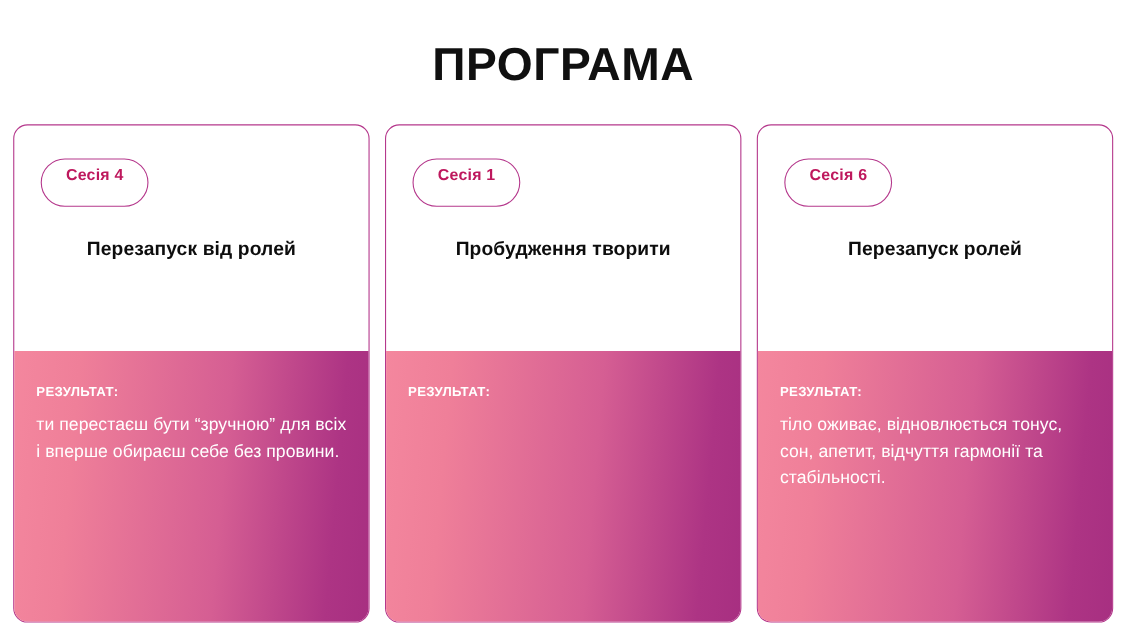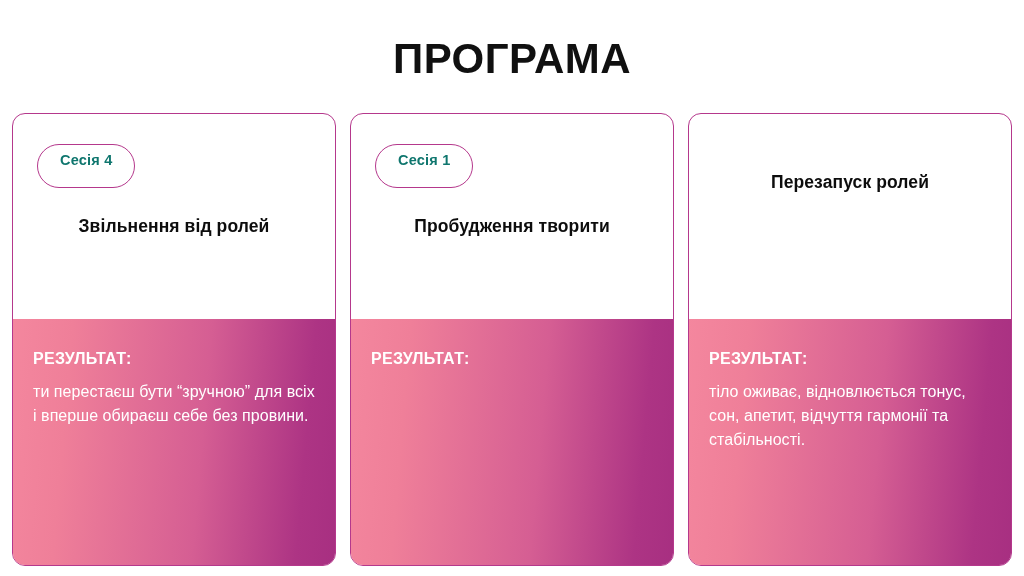--- a/index.html
+++ b/index.html
@@ -58,21 +58,21 @@
     box-sizing: border-box;
   }
   .badge {
     display: inline-block;
     border: 1.6px solid #b5388c;
     border-radius: 999px;
     background: #ffffff;
     padding: 8px 22px 19px 22px;
     font-size: 14.5px;
     font-weight: 700;
-    color: #0f766e;
+    color: #be185d;
     line-height: 1;
     letter-spacing: 0.2px;
     text-align: right;
   }
   .card-title {
     margin-top: 28px;
     text-align: center;
     font-size: 17.5px;
     font-weight: 700;
     color: #0d0d0d;
@@ -86,21 +86,21 @@
     right: -2px;
     bottom: -2px;
     height: 248px;
     background: linear-gradient(95deg, #f4879e 0%, #ef7f99 18%, #d55e93 58%, #ad3484 88%, #a72f81 100%);
     border-bottom-left-radius: 13px;
     border-bottom-right-radius: 13px;
     padding: 30px 22px 0 22px;
     box-sizing: border-box;
   }
   .result-label {
-    font-size: 16px;
+    font-size: 12px;
     font-weight: 700;
     color: #ffffff;
     letter-spacing: 0.3px;
     line-height: 1.3;
   }
   .result-text {
     margin-top: 10px;
     font-size: 16px;
     font-weight: 400;
     color: #ffffff;
@@ -113,40 +113,41 @@
 
 <div class="slide">
 
   <div class="page-title">ПРОГРАМА</div>
 
   <div class="cards">
 
     <div class="card">
       <div class="card-top">
         <div class="badge">Сесія 4</div>
-        <div class="card-title">Звільнення від ролей</div>
+        <div class="card-title">Перезапуск від ролей</div>
       </div>
       <div class="result-block">
         <div class="result-label">РЕЗУЛЬТАТ:</div>
         <div class="result-text">ти перестаєш бути “зручною” для всіх і вперше обираєш себе без провини.</div>
       </div>
     </div>
 
     <div class="card">
       <div class="card-top">
         <div class="badge">Сесія 1</div>
         <div class="card-title">Пробудження творити</div>
       </div>
       <div class="result-block">
         <div class="result-label">РЕЗУЛЬТАТ:</div>
       </div>
     </div>
 
     <div class="card">
       <div class="card-top">
+        <div class="badge">Сесія 6</div>
         <div class="card-title">Перезапуск ролей</div>
       </div>
       <div class="result-block">
         <div class="result-label">РЕЗУЛЬТАТ:</div>
         <div class="result-text">тіло оживає, відновлюється тонус, сон, апетит, відчуття гармонії та стабільності.</div>
       </div>
     </div>
 
   </div>
 </div>

